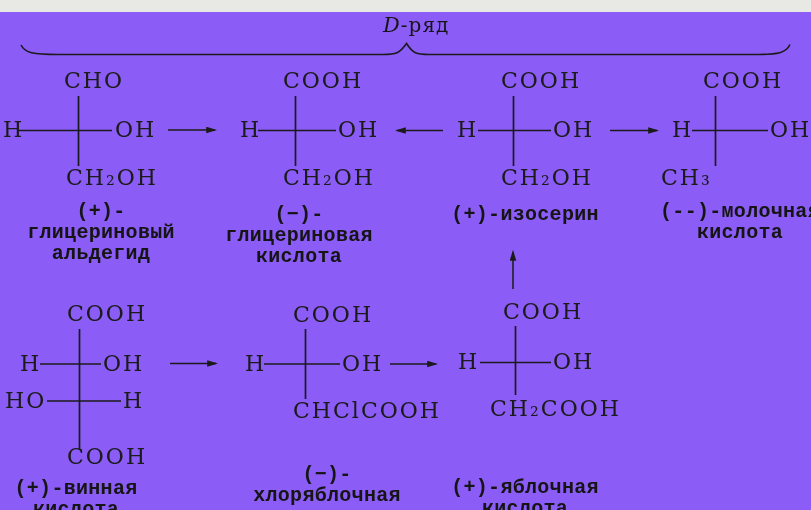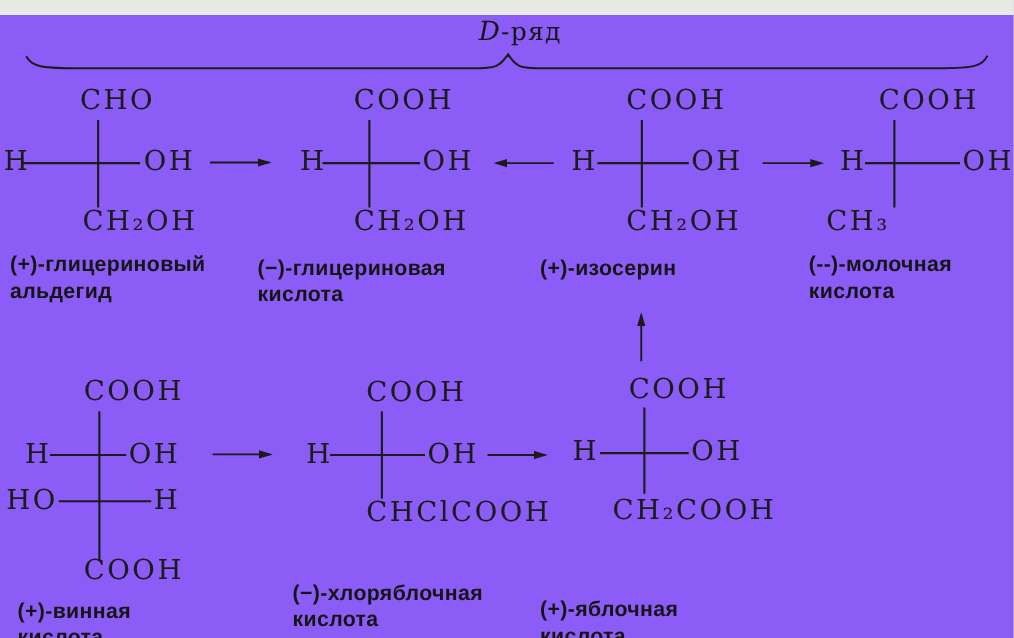--- a/index.html
+++ b/index.html
@@ -6,23 +6,23 @@
   .page{
     position:relative;width:811px;height:510px;margin:12px auto;
     background:#8b5cf6;overflow:hidden;
     font-family:"DejaVu Serif",serif;color:#191919;
   }
   .f{
     position:absolute;font-family:"DejaVu Serif",serif;font-size:22px;
     letter-spacing:2px;line-height:22px;white-space:nowrap;color:#1b1b1b;
   }
   .lbl{
-    position:absolute;font-family:Liberation Sans, sans-serif;font-size:17px;
+    position:absolute;font-family:Liberation Mono, monospace;font-size:20px;
     font-weight:700;letter-spacing:.3px;line-height:21px;color:#151515;
-    white-space:pre-line;
+    text-align:center;white-space:pre-line;
   }
   .title{
     position:absolute;left:383px;top:1px;font-size:20px;color:#161616;
     letter-spacing:1px;white-space:nowrap;
   }
   .title .ser{font-style:italic;font-size:21px;}
   svg.overlay{position:absolute;left:0;top:0;pointer-events:none;}
 </style>
 </head>
 <body>

